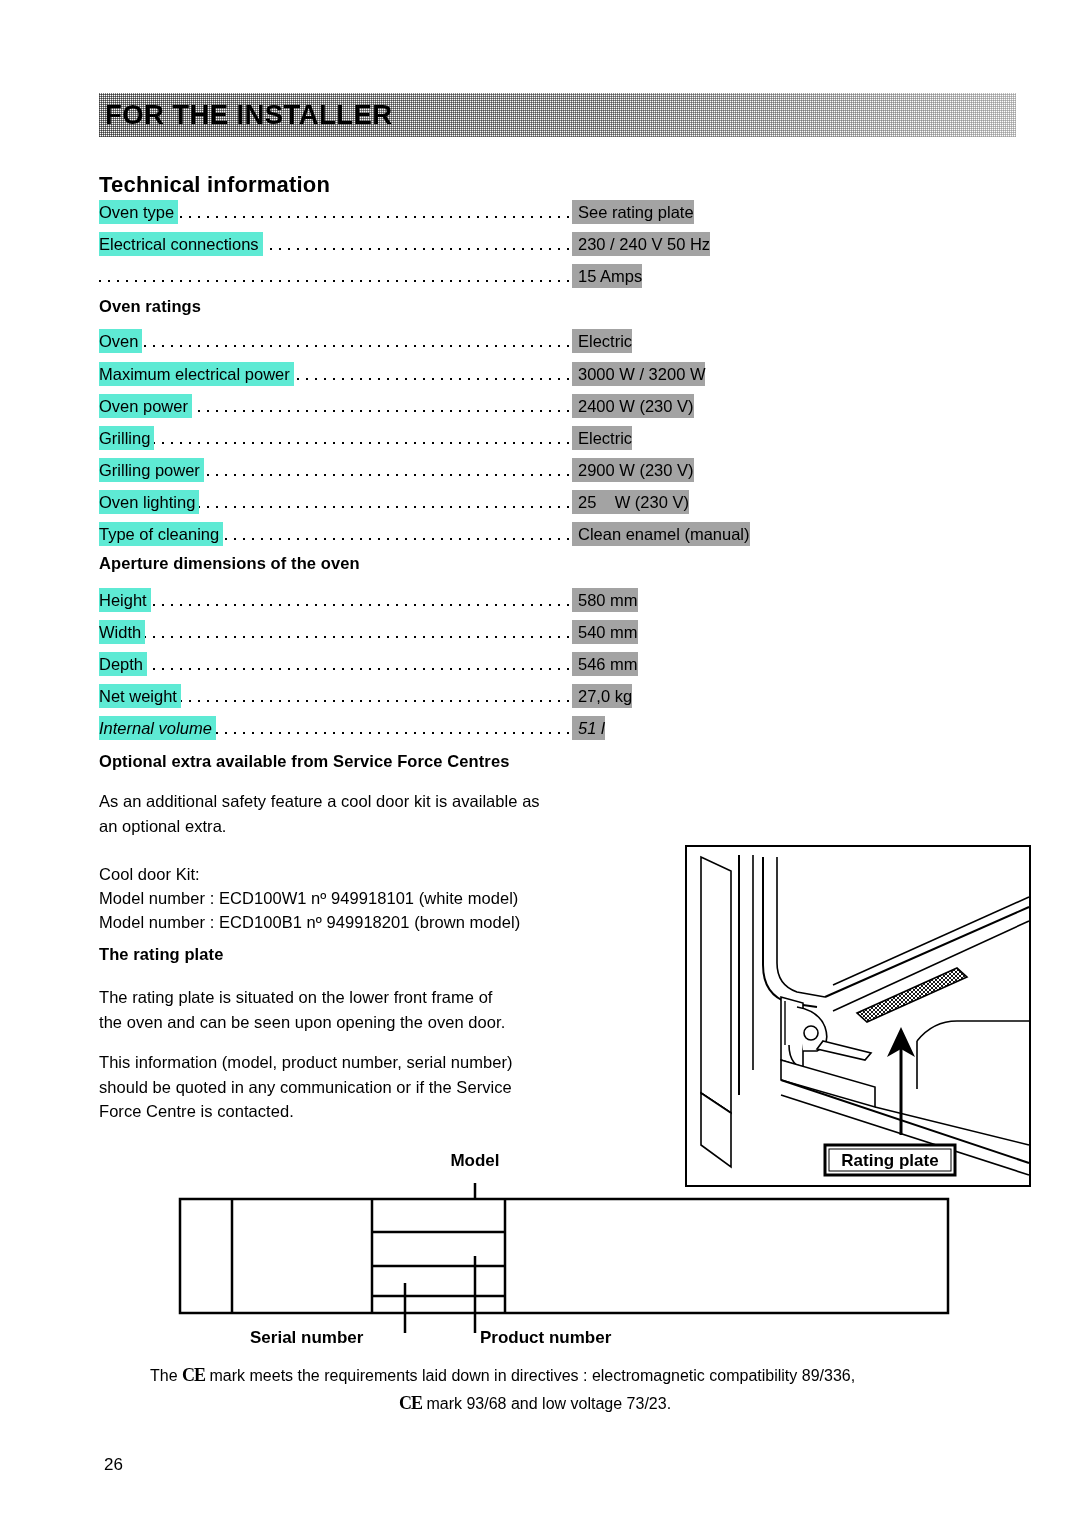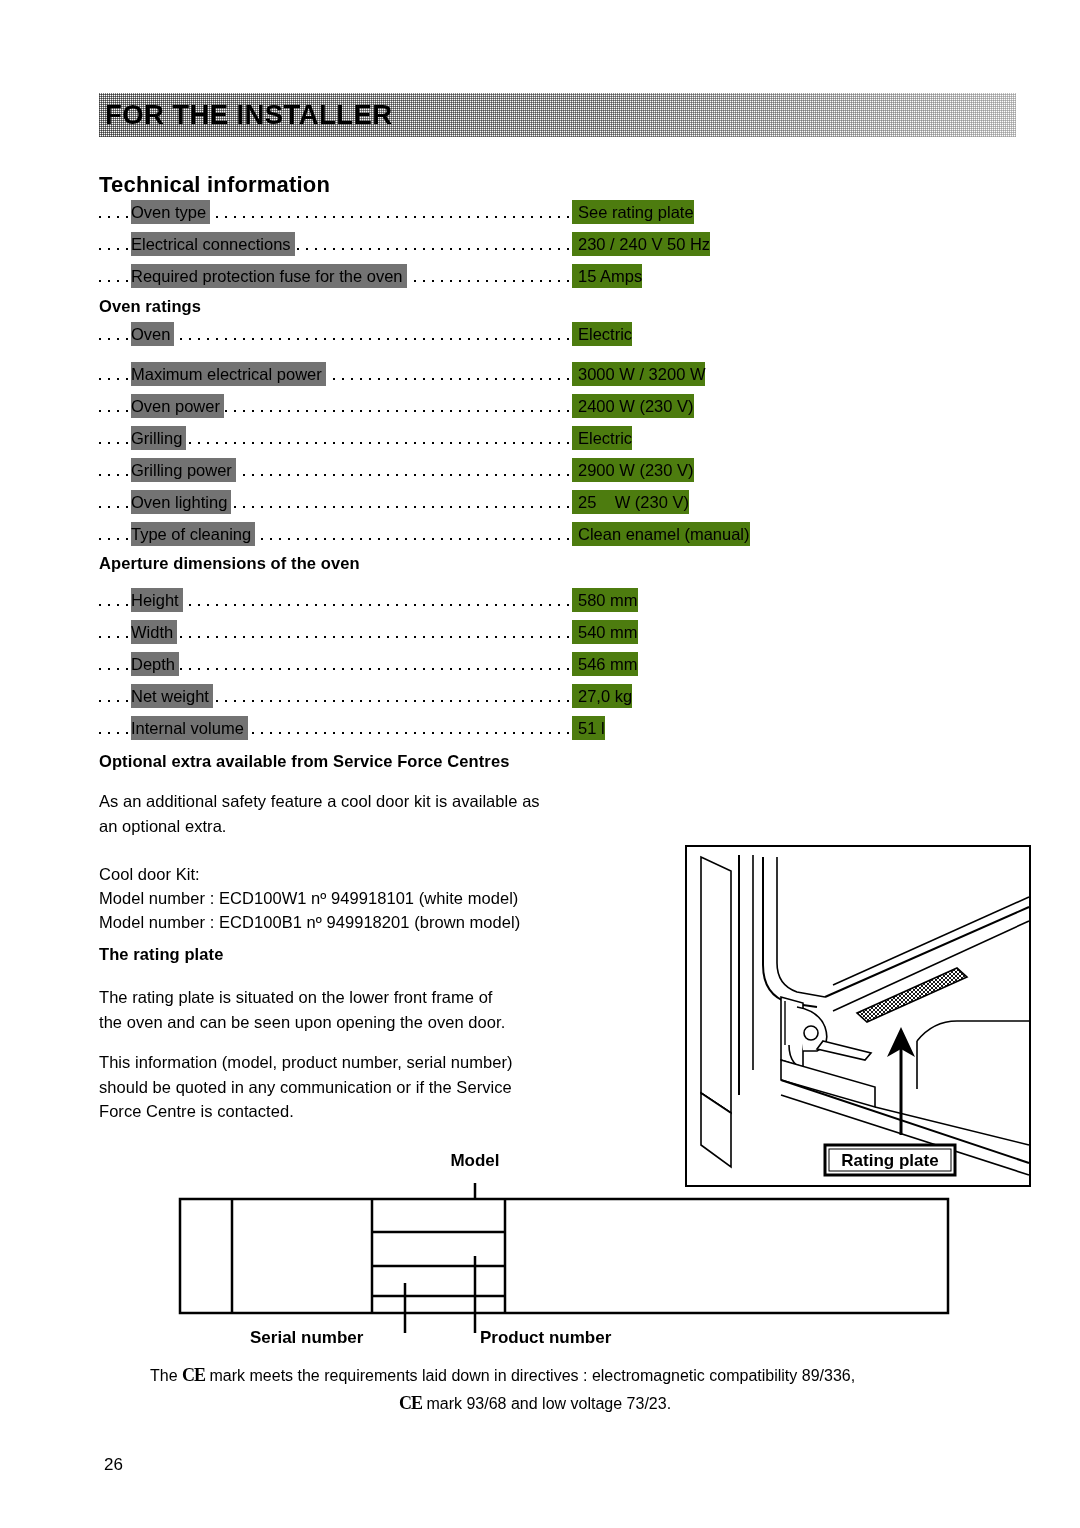--- a/index.html
+++ b/index.html
@@ -71,24 +71,23 @@
     width: 640px;
     height: 24px;
     font-size: 16.5px;
     line-height: 24px;
     white-space: nowrap;
   }
   .spec-label {
     position: absolute;
     left: 0;
     top: 0;
-    background: #737373;
+    background: #5eead4;
     padding-right: 4px;
     z-index: 2;
-    margin-left: 32px;
   }
   .spec-dots {
     position: absolute;
     left: 0;
     right: 167px;
     top: 0;
     height: 24px;
     overflow: hidden;
     z-index: 1;
   }
@@ -100,21 +99,21 @@
     bottom: 6px;
     height: 2px;
     background-image: radial-gradient(circle at 1px 1px, #000 1px, rgba(0,0,0,0) 1.2px);
     background-size: 9px 2px;
     background-repeat: repeat-x;
   }
   .spec-value {
     position: absolute;
     left: 473px;
     top: 0;
-    background: #4d7c0f;
+    background: #a3a3a3;
     padding-left: 6px;
     z-index: 2;
     text-align: center;
   }
 
   
   .para {
     position: absolute;
     font-size: 16.5px;
     line-height: 24.5px;
@@ -175,27 +174,26 @@
   <span class="spec-label">Oven type</span>
   <span class="spec-value">See rating plate</span>
 </div>
 <div class="spec-row" style="top:232px;">
   <span class="spec-dots"></span>
   <span class="spec-label">Electrical connections</span>
   <span class="spec-value">230 / 240 V 50 Hz</span>
 </div>
 <div class="spec-row" style="top:264px;">
   <span class="spec-dots"></span>
-  <span class="spec-label">Required protection fuse for the oven</span>
   <span class="spec-value">15 Amps</span>
 </div>
 
 <div class="h3" style="left:99px; top:297px;">Oven ratings</div>
 
-<div class="spec-row" style="top:322px;">
+<div class="spec-row" style="top:329px;">
   <span class="spec-dots"></span>
   <span class="spec-label">Oven</span>
   <span class="spec-value">Electric</span>
 </div>
 <div class="spec-row" style="top:362px;">
   <span class="spec-dots"></span>
   <span class="spec-label">Maximum electrical power</span>
   <span class="spec-value">3000 W / 3200 W</span>
 </div>
 <div class="spec-row" style="top:394px;">
@@ -239,21 +237,21 @@
 <div class="spec-row" style="top:652px;">
   <span class="spec-dots"></span>
   <span class="spec-label">Depth</span>
   <span class="spec-value">546 mm</span>
 </div>
 <div class="spec-row" style="top:684px;">
   <span class="spec-dots"></span>
   <span class="spec-label">Net weight</span>
   <span class="spec-value">27,0 kg</span>
 </div>
-<div class="spec-row" style="top:716px;">
+<div class="spec-row" style="top:716px;font-style:italic;">
   <span class="spec-dots"></span>
   <span class="spec-label">Internal volume</span>
   <span class="spec-value">51 l</span>
 </div>
 
 <div class="h3" style="left:99px; top:752px;">Optional extra available from Service Force Centres</div>
 <div class="para" style="left:99px; top:789px; width:510px;">As an additional safety feature a cool door kit is available as
 an optional extra.</div>
 <div class="para" style="left:99px; top:862px;">Cool door Kit:</div>
 <div class="para" style="left:99px; top:886px;">Model number : ECD100W1 nº 949918101 (white model)</div>

